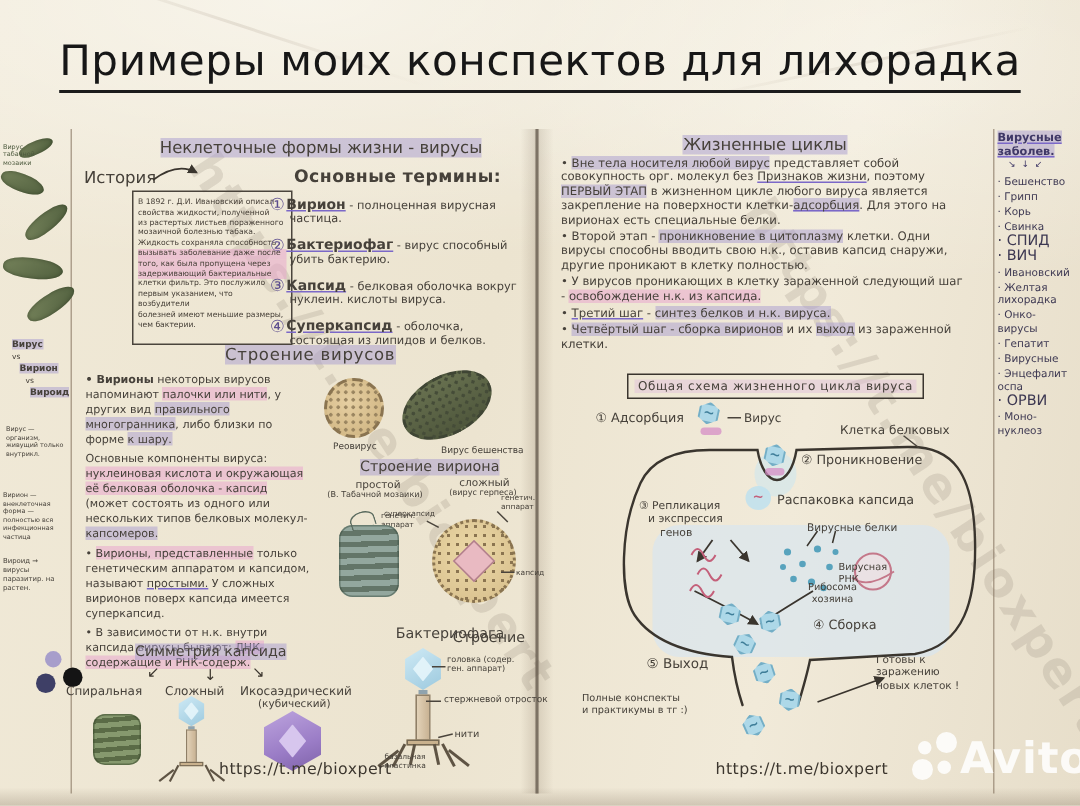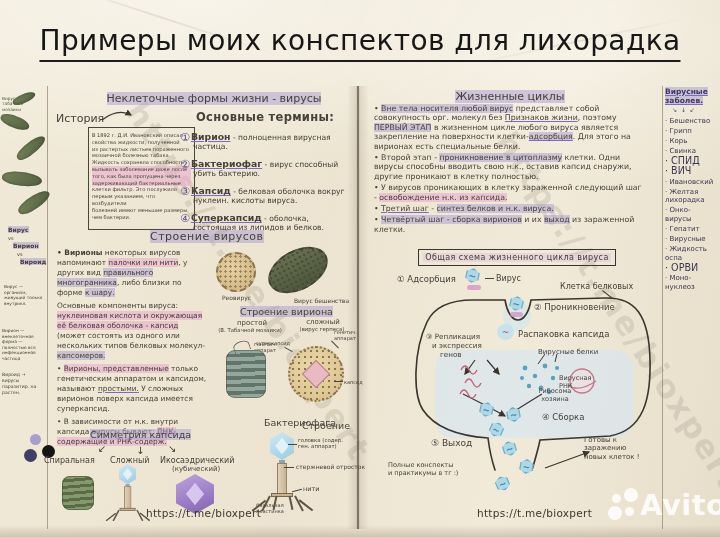--- a/index.html
+++ b/index.html
@@ -349,21 +349,21 @@
     <div>Грипп</div>
     <div>Корь</div>
     <div>Свинка</div>
     <div class="big">СПИД</div>
     <div class="big">ВИЧ</div>
     <div>Ивановский</div>
     <div>Желтая лихорадка</div>
     <div>Онко- вирусы</div>
     <div>Гепатит</div>
     <div>Вирусные</div>
-    <div>Жидкость оспа</div>
+    <div>Энцефалит оспа</div>
     <div class="big">ОРВИ</div>
     <div>Моно- нуклеоз</div>
   </div>
 
   <div class="avito" style="left:596px;top:482px;width:124px;height:50px">
     <span class="d" style="left:16px;top:12px;width:9px;height:9px"></span>
     <span class="d" style="left:28px;top:6px;width:14px;height:14px"></span>
     <span class="d" style="left:12px;top:24px;width:14px;height:14px"></span>
     <span class="d" style="left:29px;top:25px;width:9px;height:9px"></span>
     <span class="txt">Avito</span>

